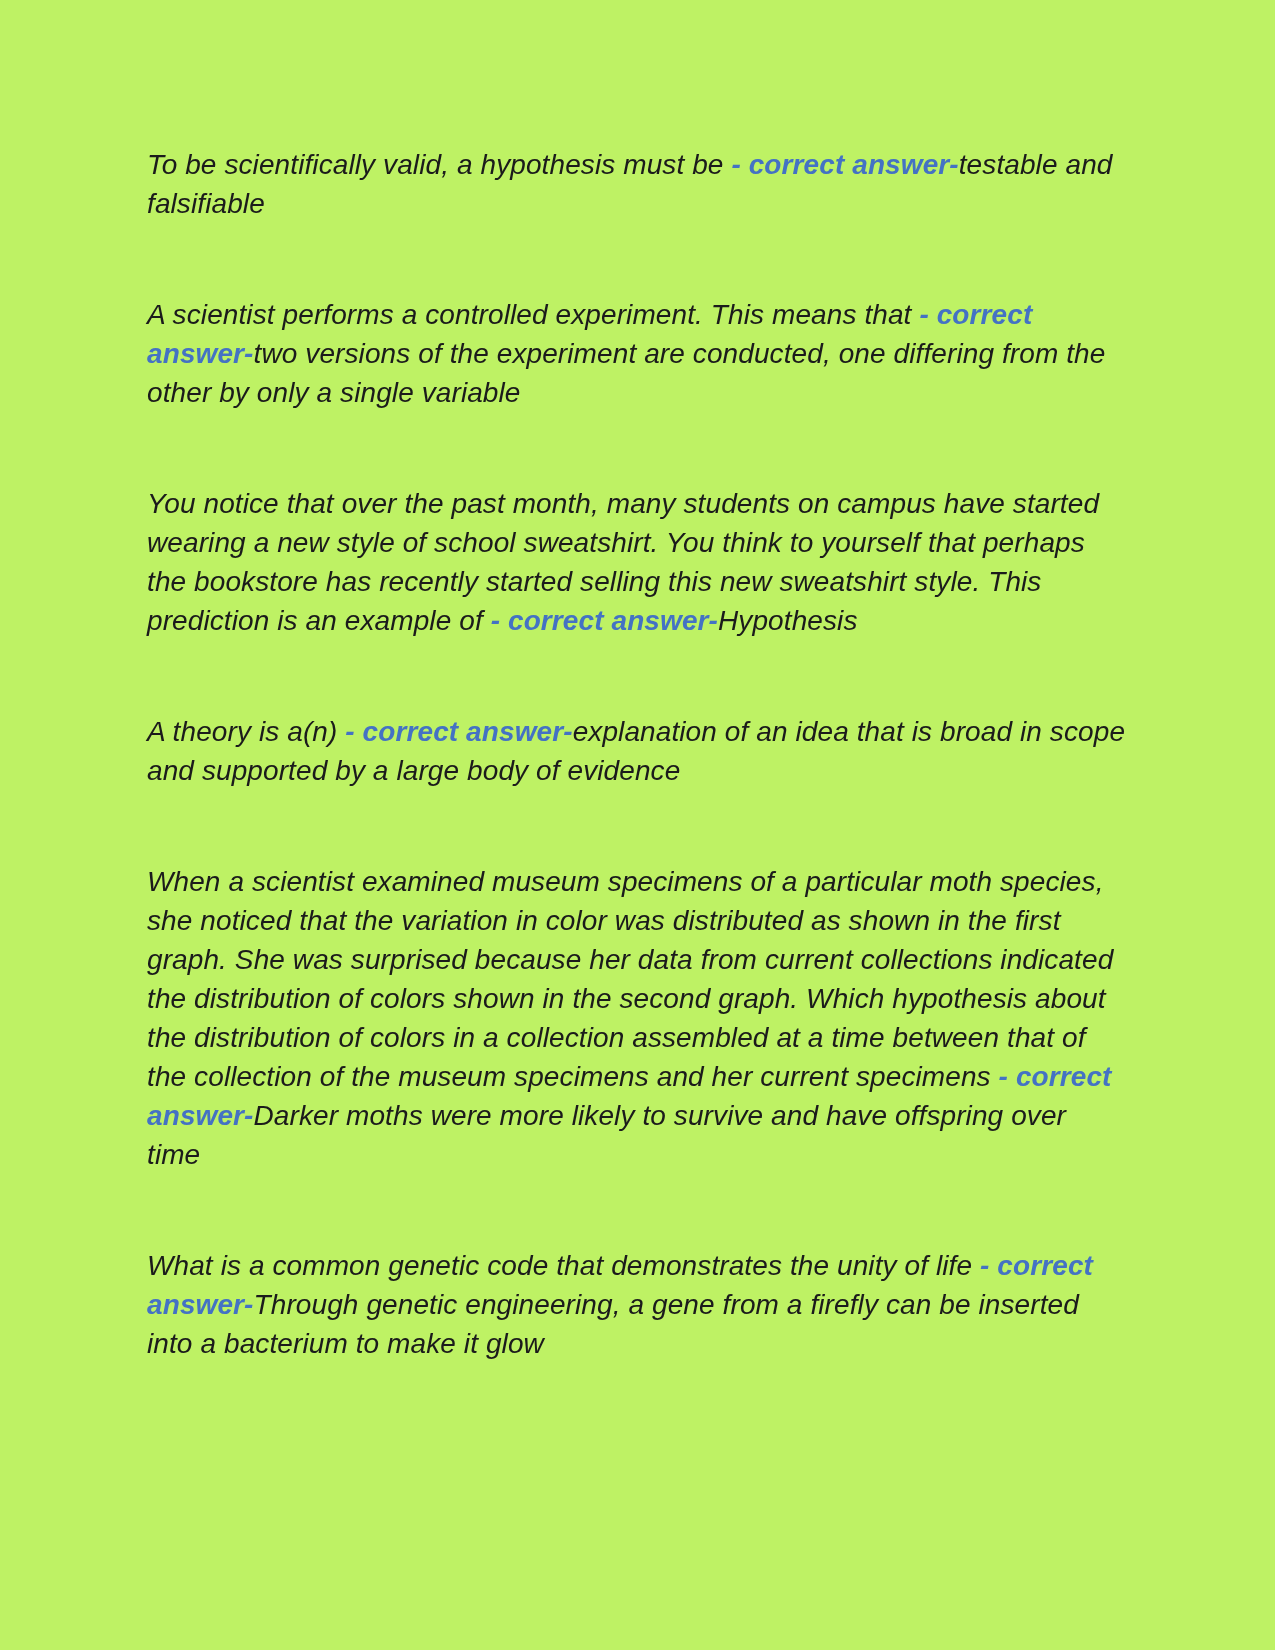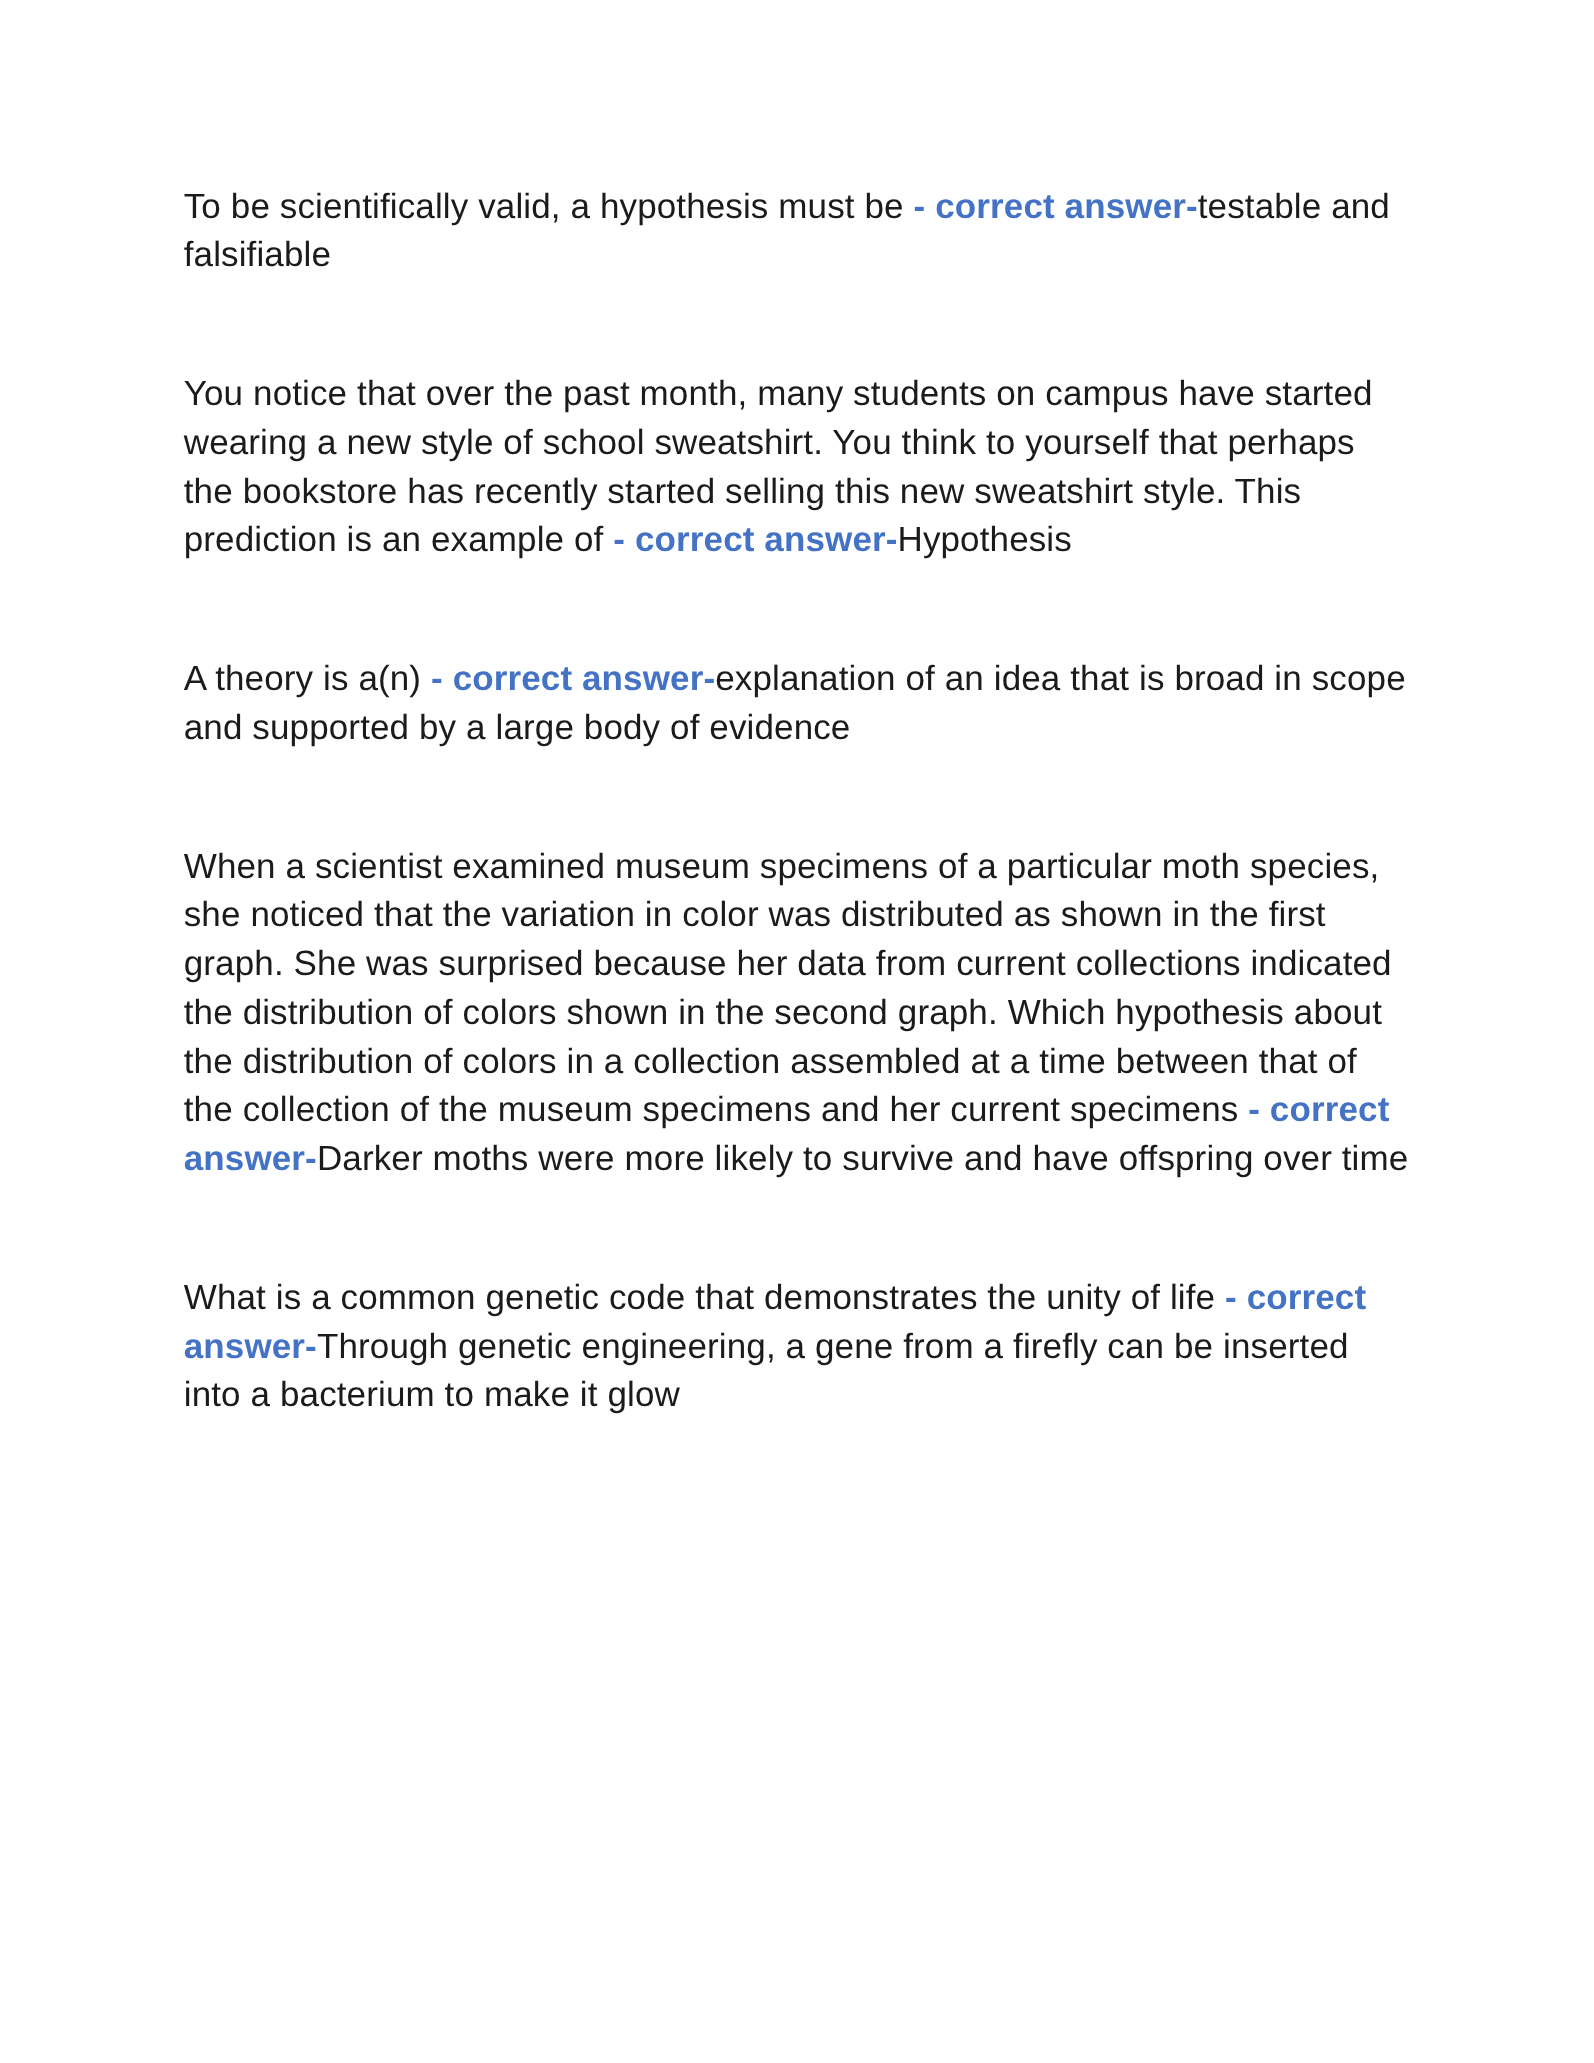--- a/index.html
+++ b/index.html
@@ -34,21 +34,22 @@
     margin-bottom: 0;
   }
   .marker {
     color: #4472C4;
     font-weight: 700;
   }
 </style>
 </head>
 <body style="background: rgb(244, 177, 131);">
 
-<div class="page" style="background: #ffffff;">
+<div class="page" style="background: #bef264; font-style: italic;">
   <div class="content">
       <p class="qa-paragraph" style="color: rgb(27, 27, 27);"><span>To be scientifically valid, a hypothesis must be </span><span class="marker" style="color: rgb(68, 114, 196);">- correct answer-</span><span>testable and falsifiable</span></p>
+      <p class="qa-paragraph" style="color: rgb(27, 27, 27);"><span>A scientist performs a controlled experiment. This means that </span><span class="marker" style="color: rgb(68, 114, 196);">- correct answer-</span><span>two versions of the experiment are conducted, one differing from the other by only a single variable</span></p>
       <p class="qa-paragraph" style="color: rgb(27, 27, 27);"><span>You notice that over the past month, many students on campus have started wearing a new style of school sweatshirt. You think to yourself that perhaps the bookstore has recently started selling this new sweatshirt style. This prediction is an example of </span><span class="marker" style="color: rgb(68, 114, 196);">- correct answer-</span><span>Hypothesis</span></p>
       <p class="qa-paragraph" style="color: rgb(27, 27, 27);"><span>A theory is a(n) </span><span class="marker" style="color: rgb(68, 114, 196);">- correct answer-</span><span>explanation of an idea that is broad in scope and supported by a large body of evidence</span></p>
       <p class="qa-paragraph" style="color: rgb(27, 27, 27);"><span>When a scientist examined museum specimens of a particular moth species, she noticed that the variation in color was distributed as shown in the first graph. She was surprised because her data from current collections indicated the distribution of colors shown in the second graph. Which hypothesis about the distribution of colors in a collection assembled at a time between that of the collection of the museum specimens and her current specimens </span><span class="marker" style="color: rgb(68, 114, 196);">- correct answer-</span><span>Darker moths were more likely to survive and have offspring over time</span></p>
       <p class="qa-paragraph" style="color: rgb(27, 27, 27); margin-top: 25px;"><span>What is a common genetic code that demonstrates the unity of life </span><span class="marker" style="color: rgb(68, 114, 196);">- correct answer-</span><span>Through genetic engineering, a gene from a firefly can be inserted into a bacterium to make it glow</span></p>
     </div>
 </div>
 
 </body></html>

